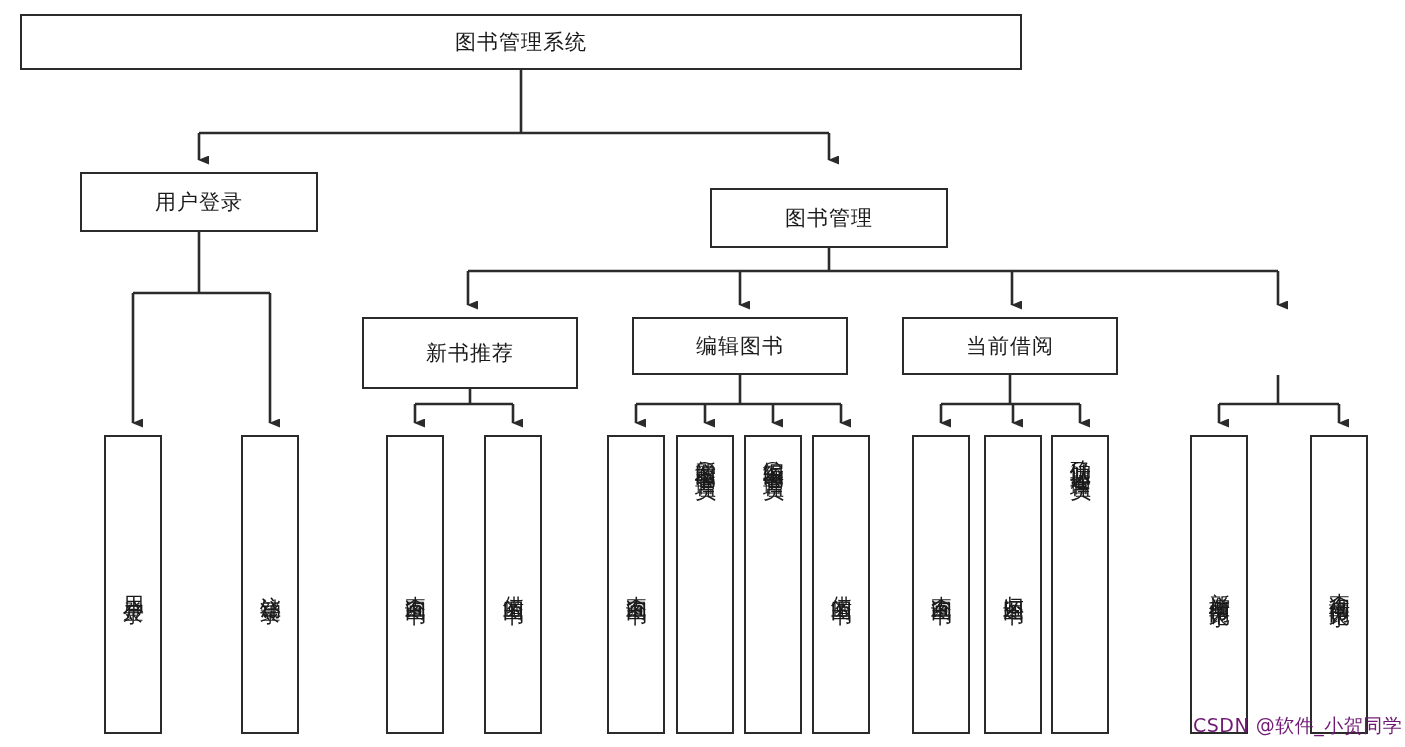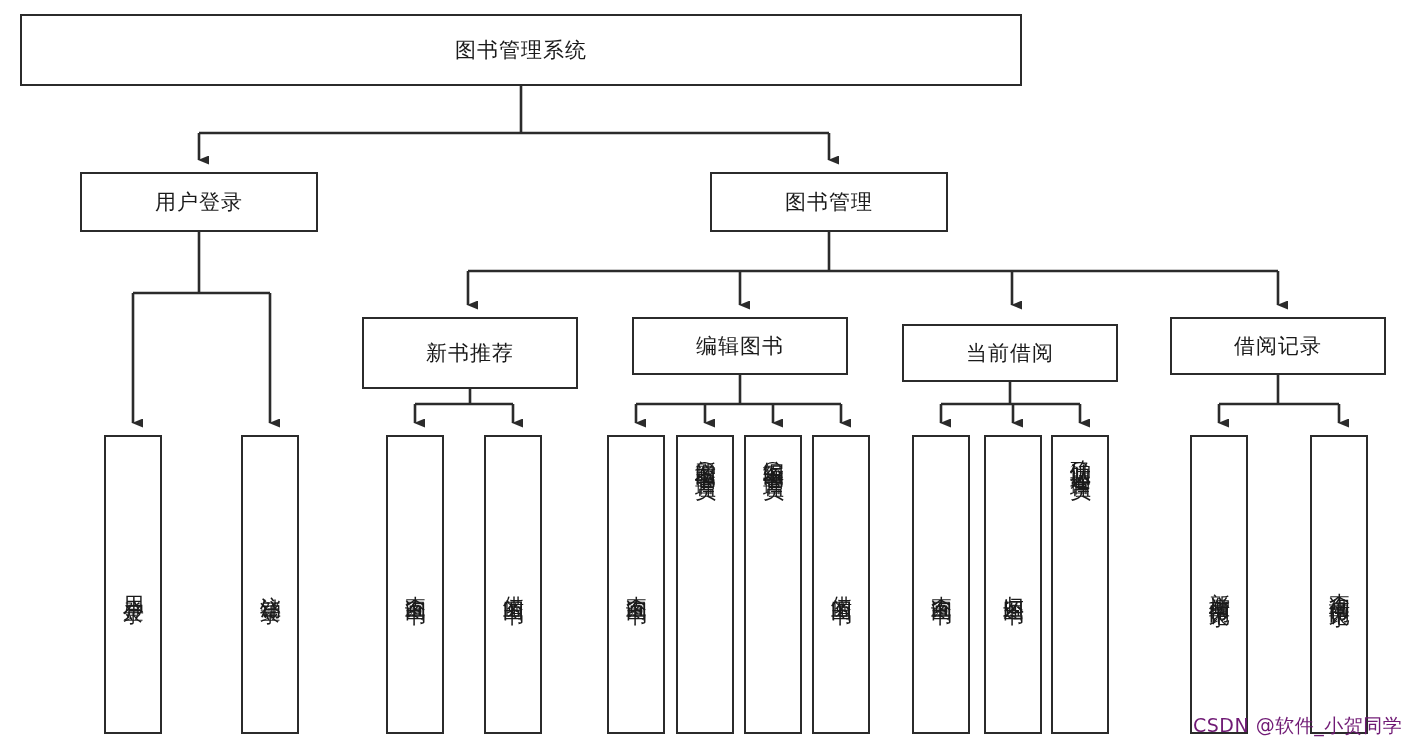--- a/index.html
+++ b/index.html
@@ -115,29 +115,28 @@
       <path d="M1013,404 L1013,423" marker-end="url(#arrow)"></path>
       <path d="M1080,404 L1080,423" marker-end="url(#arrow)"></path>
 
       <path d="M1278,375 L1278,404"></path>
       <path d="M1219,404 L1339,404"></path>
       <path d="M1219,404 L1219,423" marker-end="url(#arrow)"></path>
       <path d="M1339,404 L1339,423" marker-end="url(#arrow)"></path>
     </g>
   </svg>
 
-  <div class="node horiz" style="left:20px; top:14px; width:1002px; height:72px;">图书管理系统</div>
+  <div class="node horiz" style="left:20px; top:14px; width:1002px; height:56px;">图书管理系统</div>
 
   <div class="node horiz" style="left:80px; top:172px; width:238px; height:60px;">用户登录</div>
-  <div class="node horiz" style="left:710px; top:172px; width:238px; height:60px;">图书管理</div>
+  <div class="node horiz" style="left:710px; top:188px; width:238px; height:60px;">图书管理</div>
 
   <div class="node horiz" style="left:362px; top:317px; width:216px; height:72px;">新书推荐</div>
   <div class="node horiz" style="left:632px; top:317px; width:216px; height:58px;">编辑图书</div>
-  <div class="node horiz" style="left:902px; top:317px; width:216px; height:58px;margin-top:7px;">当前借阅</div>
-  <div class="node horiz" style="left:1170px; top:317px; width:216px; height:58px;">借阅记录</div>
+  <div class="node horiz" style="left:902px; top:317px; width:216px; height:58px;">当前借阅</div>
 
   <div class="node leaf pad-center" style="left:104px; top:435px; width:58px; height:299px;">
     <span class="leaf-text">用户登录</span>
   </div>
   <div class="node leaf pad-center" style="left:241px; top:435px; width:58px; height:299px;">
     <span class="leaf-text">注销登录</span>
   </div>
 
   <div class="node leaf pad-center" style="left:386px; top:435px; width:58px; height:299px;">
     <span class="leaf-text">查询图书</span>

